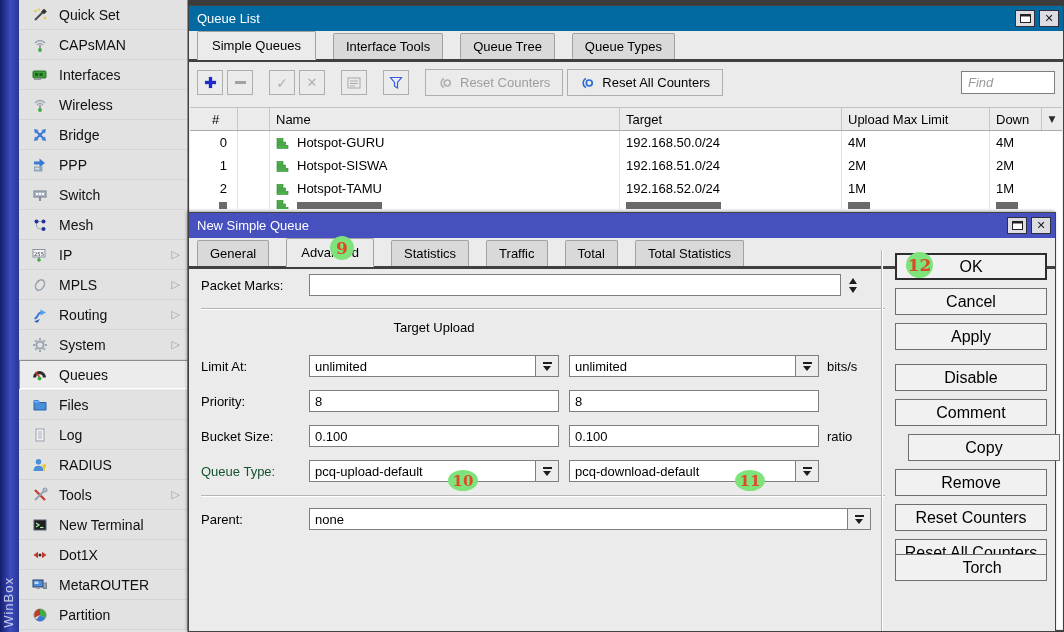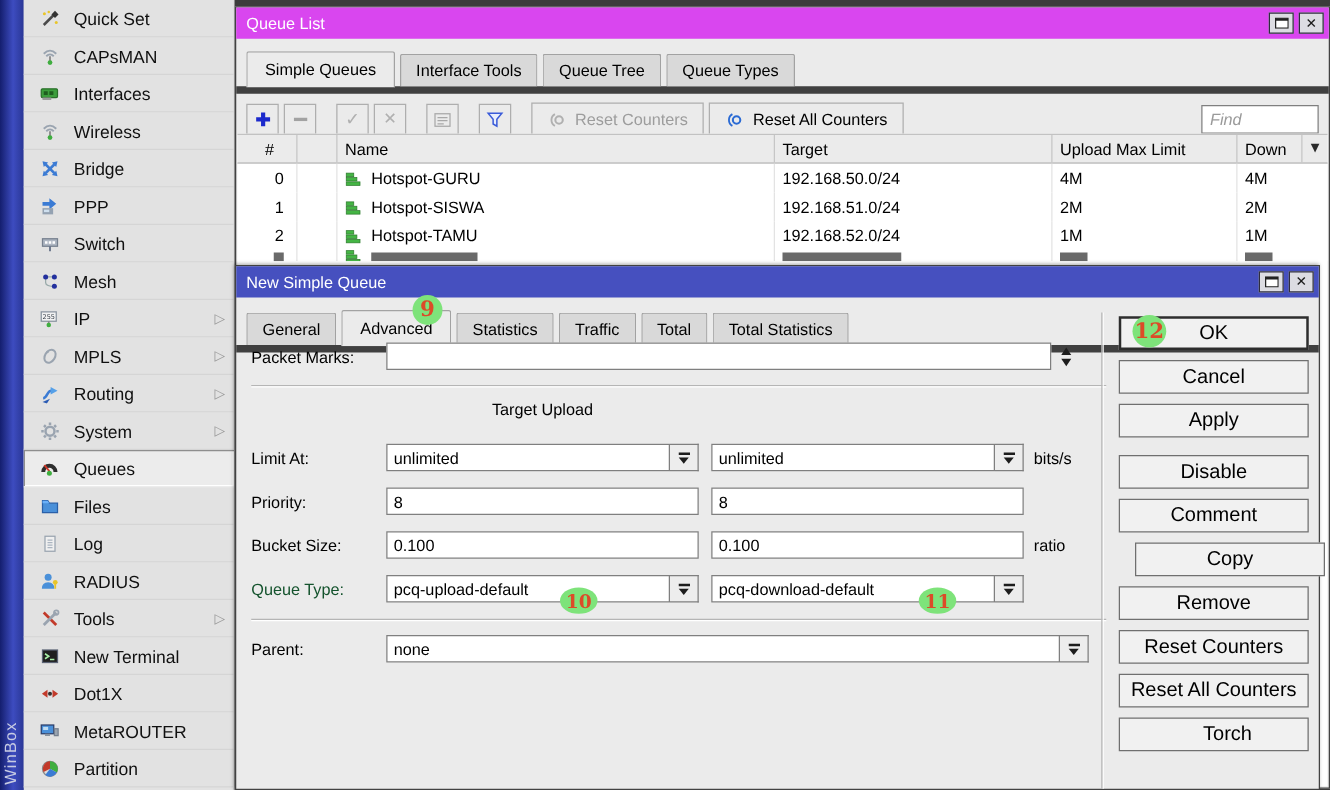--- a/index.html
+++ b/index.html
@@ -32,29 +32,29 @@
     border-bottom-color:#ececec; }
 
   
   .window { position:absolute; background:#ebebeb; border:1px solid #424242; }
   #queue-window { left:188px; top:5px; width:876px; height:626px; z-index:1; }
   #dialog { left:188px; top:212px; width:868px; height:420px; z-index:5;
     box-shadow:-1px -1px 3px rgba(0,0,0,.35); }
 
   .titlebar { height:25px; display:flex; align-items:center;
     padding:0 4px 0 8px; color:#fff; font-size:13px; }
-  .titlebar.inactive { background:#d946ef;text-align:center; }
+  .titlebar.inactive { background:#0369a1;text-align:center; }
   .titlebar.active { background:#4650bf; }
   .title-controls { margin-left:auto; display:flex; gap:4px; }
   .wbtn { width:20px; height:17px; background:#dcdce2; border:1px solid #2e2e3e;
     display:flex; align-items:center; justify-content:center; font-size:11px;
     color:#1a1a1a; line-height:1; }
 
-  .tabs { display:flex; align-items:flex-end; padding:10px 0 0 8px; gap:4px;
-    border-bottom:6px solid #404040; }
+  .tabs { display:flex; align-items:flex-end; padding:0 0 0 8px; gap:17px;
+    border-bottom:3px solid #404040; }
   .tab { padding:5px 12px; background:#d9d9d9; border:1px solid #a2a2a2;
     border-bottom:none; border-radius:2px 2px 0 0; white-space:nowrap; }
   .tab.active { background:#ebebeb; padding:6px 14px; margin-bottom:-1px;
     border-bottom:1px solid #ebebeb; }
 
   
   .toolbar { display:flex; align-items:center; padding:7px 8px; gap:4px; }
   .tbtn { width:26px; height:25px; border:1px solid #aeaeae; background:#ebebeb;
     display:flex; align-items:center; justify-content:center; }
   .sp { width:8px; flex:none; }
@@ -663,20 +663,20 @@
     <div id="vsep"></div>
   <button class="sbtn default" style="top: 15px;">OK</button>
       <button class="sbtn" style="top: 50px;">Cancel</button>
       <button class="sbtn" style="top: 85px;">Apply</button>
       <button class="sbtn" style="top: 126px;">Disable</button>
       <button class="sbtn" style="top: 161px;">Comment</button>
       <button class="sbtn" style="top: 196px; margin-left: 13px;">Copy</button>
       <button class="sbtn" style="top: 231px;">Remove</button>
       <button class="sbtn" style="top: 266px;">Reset Counters</button>
       <button class="sbtn" style="top: 301px;">Reset All Counters</button>
-      <button class="sbtn" style="top: 336px; padding-left: 28px;">Torch</button>
+      <button class="sbtn" style="top: 316px; padding-left: 28px;">Torch</button>
     </div>
 </div>
 
 <div class="anno" style="left: 330px; top: 236px; width: 24px; height: 24px; font-size: 17px;">9</div>
 <div class="anno" style="left: 448px; top: 470px; width: 30px; height: 21px; font-size: 15px;">10</div>
 <div class="anno" style="left: 735px; top: 470px; width: 30px; height: 21px; font-size: 15px;">11</div>
 <div class="anno" style="left: 906px; top: 252px; width: 27px; height: 26px; font-size: 17px;">12</div>
 
 </body></html>

